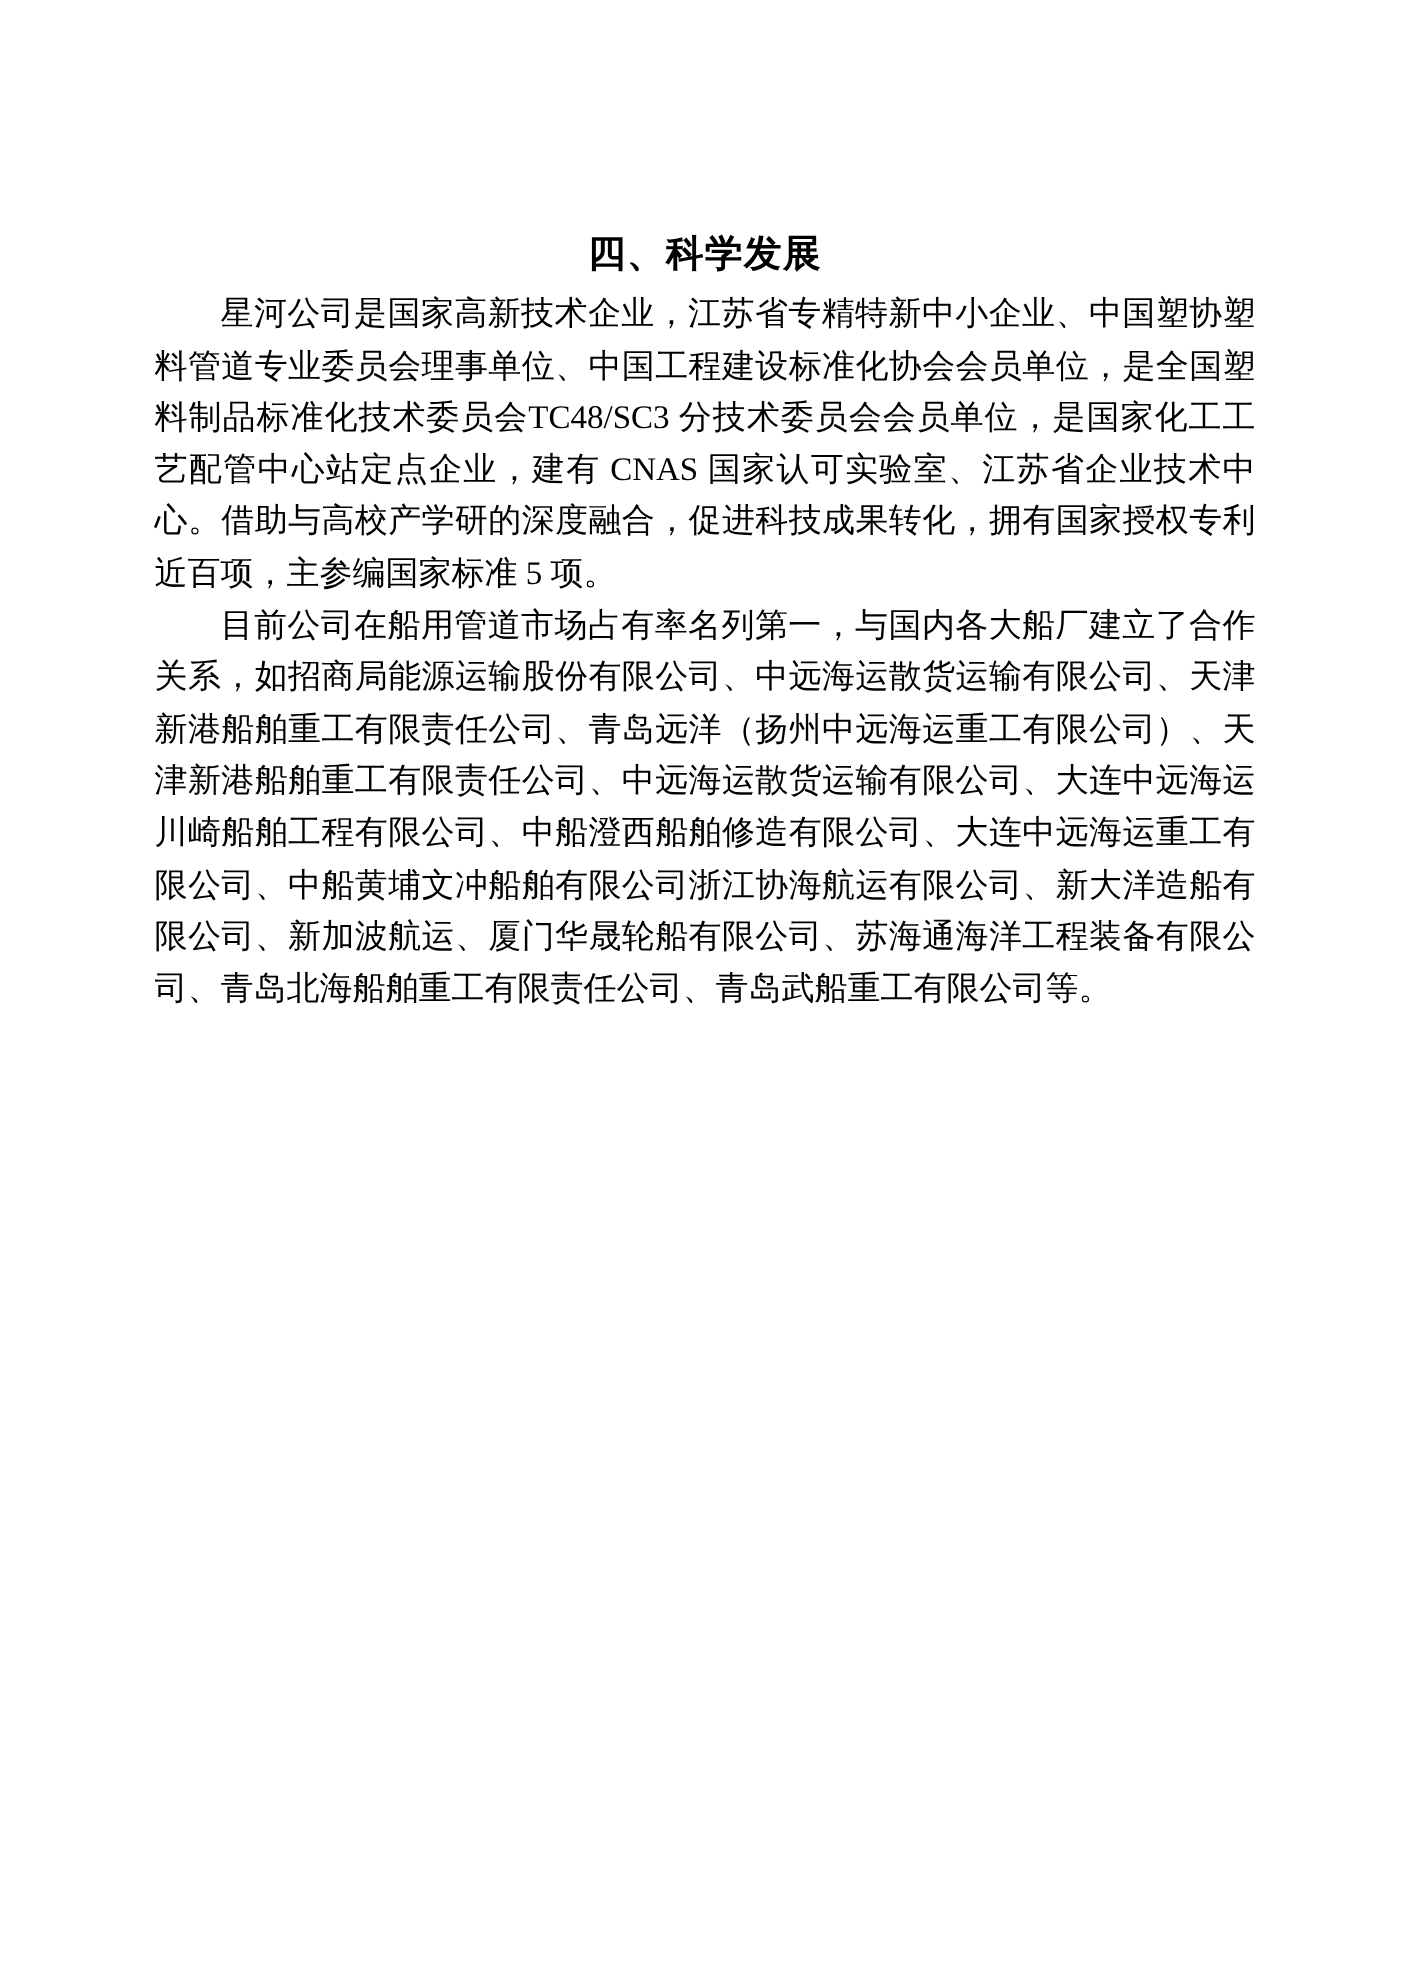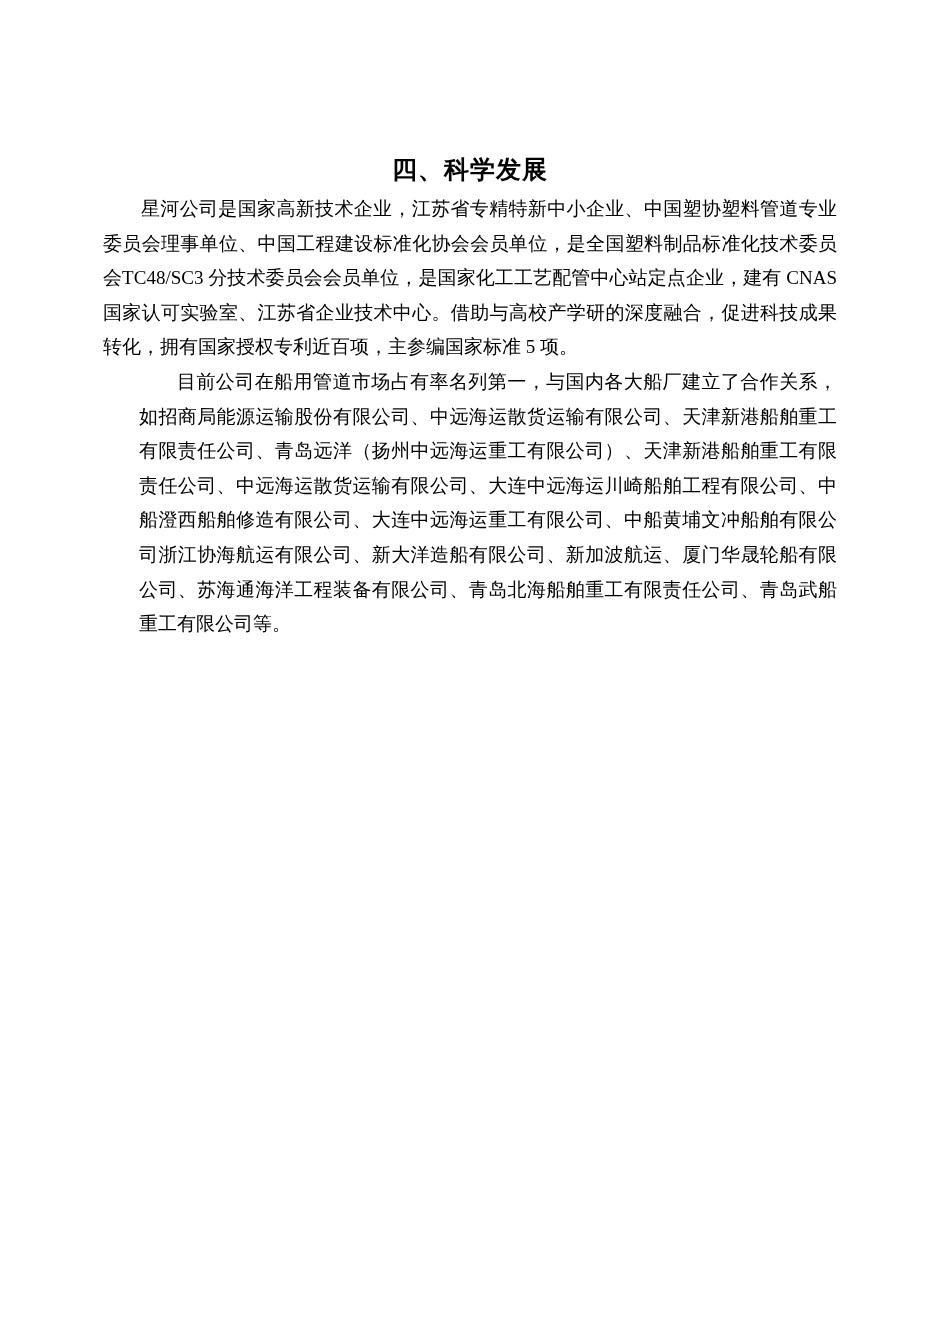--- a/index.html
+++ b/index.html
@@ -33,31 +33,31 @@
   }
   .heading-first {
     margin-top: 152px;
   }
   .heading-second {
     margin-top: 18px;
   }
   .para {
     margin: 0;
     font-family: "Liberation Serif", serif;
-    font-size: 19px;
+    font-size: 22px;
     line-height: 34.6px;
     text-align: justify;
     text-justify: inter-character;
     text-indent: 2em;
     color: #000000;
   }
   .para-1 { margin-top: 6px; }
   .para-2 { margin-top: 5px; }
   .para-3 { margin-top: 10px; }
-  .para-4 { margin-top: 0; margin-left: 36px; }
+  .para-4 { margin-top: 0; }
   .page-number {
     position: absolute;
     left: 0;
     top: 1220px;
     width: 937px;
     text-align: center;
     font-family: "Liberation Serif", serif;
     font-size: 15px;
     line-height: 18px;
     color: #000000;

